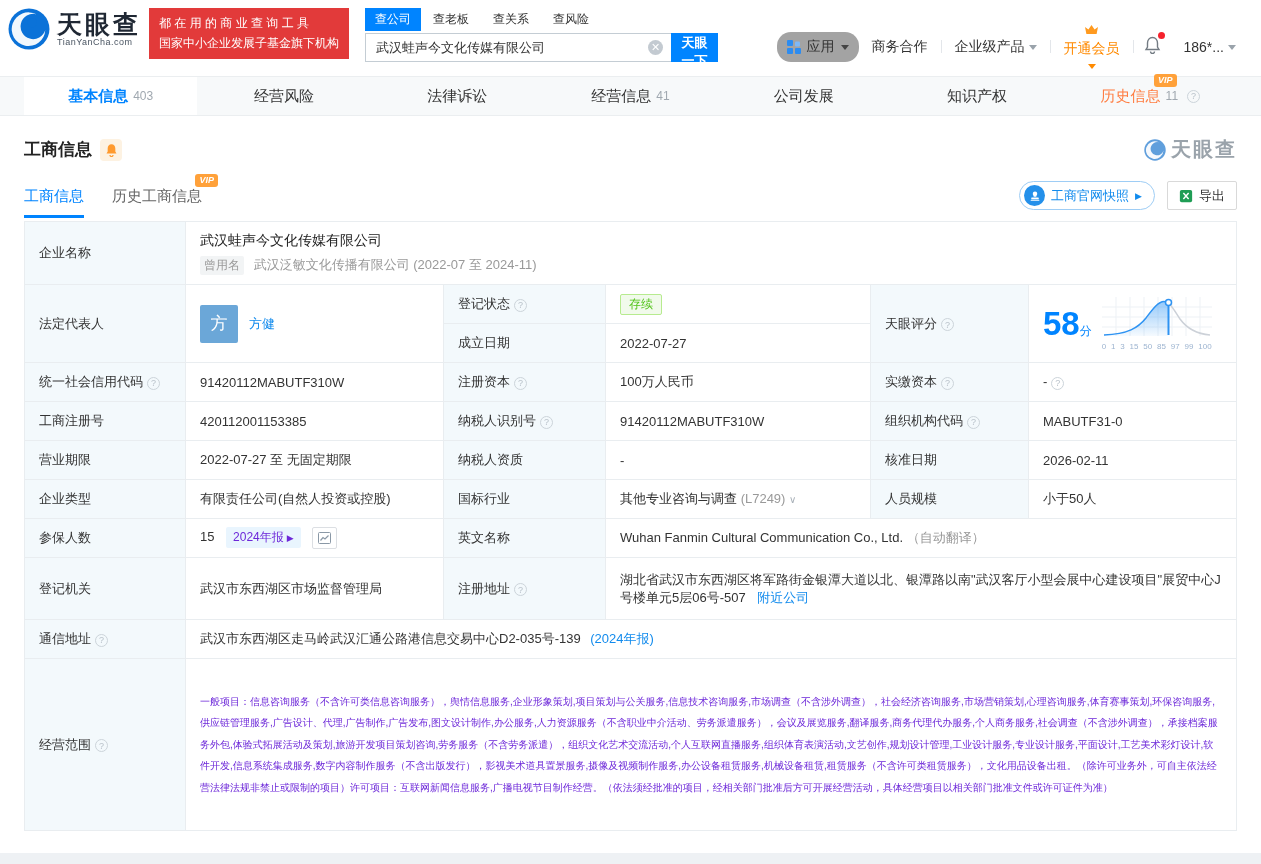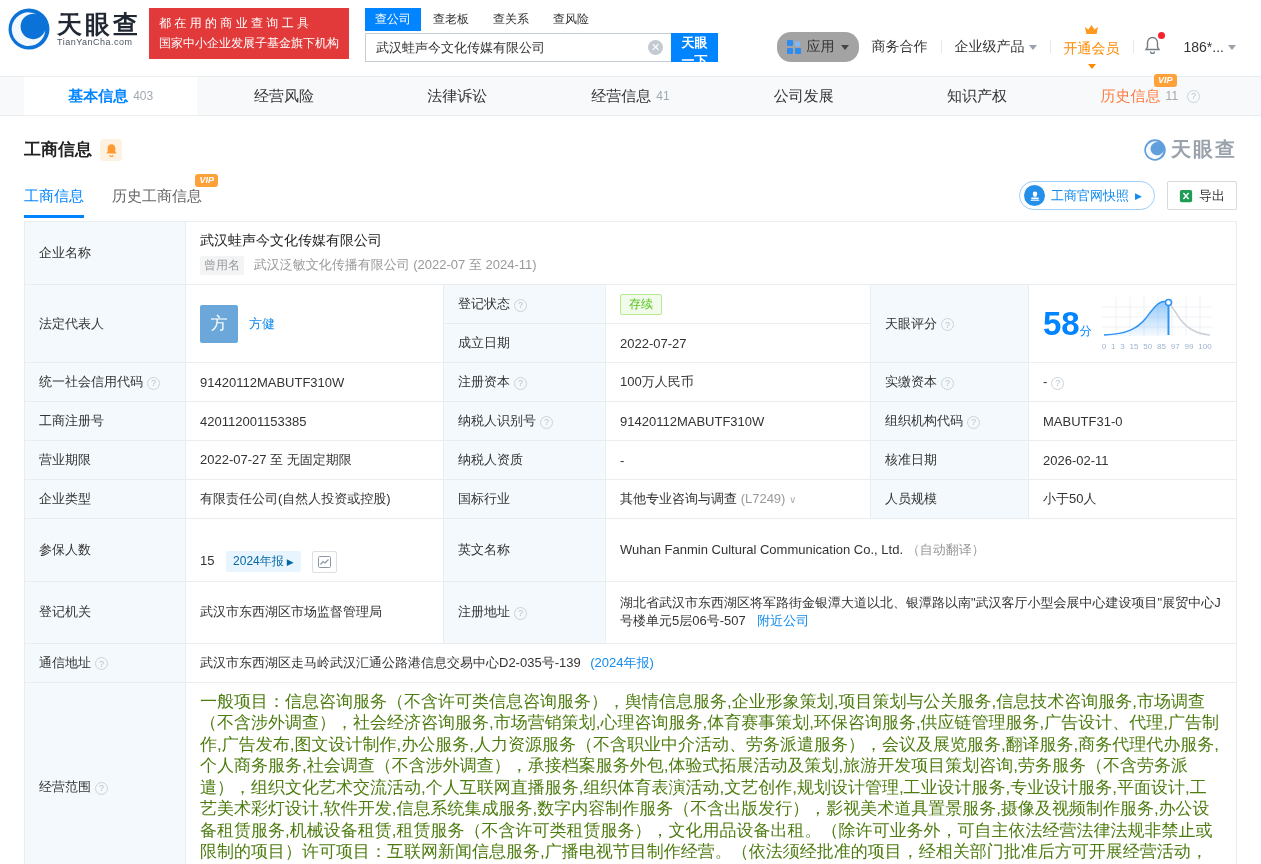--- a/index.html
+++ b/index.html
@@ -69,23 +69,23 @@
   .avatar { width:38px; height:38px; background:#6ba7d8; color:#fff; display:inline-flex; align-items:center; justify-content:center; font-size:17px; border-radius:2px; cursor:pointer; }
   .lnk { color:#128bed; cursor:pointer; }
   .rep-cell { display:flex; align-items:center; gap:11px; }
   .tag-green { display:inline-block; padding:1px 8px; font-size:12px; color:#52c41a; background:#f1faeb; border:1px solid #b7eb8f; border-radius:2px; }
   .score-cell { display:flex; align-items:center; gap:10px; }
   .score-num { font-size:33px; font-weight:bold; color:#0084ff; line-height:1; }
   .score-unit { font-size:12px; color:#0084ff; }
   .mini-chart .xlabels { display:flex; justify-content:space-between; width:110px; font-size:8px; color:#9db4d0; margin-top:1px; }
   .gray { color:#999; }
   .vdown { color:#a8b0b8; font-size:10px; }
-  .report-pill { background:#e9f5fe; color:#0369a1; font-size:12px; padding:2px 7px; border-radius:2px; margin-left:8px; display:inline-flex; align-items:center; gap:3px; cursor:pointer;margin-top:24px; }
+  .report-pill { background:#e9f5fe; color:#6d28d9; font-size:12px; padding:2px 7px; border-radius:2px; margin-left:8px; display:inline-flex; align-items:center; gap:3px; cursor:pointer; }
   .trend-btn { display:inline-flex; width:25px; height:22px; border:1px solid #dcdfe3; border-radius:2px; align-items:center; justify-content:center; margin-left:8px; vertical-align:middle; background:#fff; cursor:pointer; }
-  .scope-text { line-height:21.5px; font-size:17px; color:#4d7c0f; }
+  .scope-text { line-height:21.5px; font-size:10px; color:#6d28d9; }
   .bottom-strip { height:15px; background:#eef1f4; margin-top:22px; }
   .arrow-r { font-size:9px; }
 </style>
 </head>
 <body>
 
 <div class="topbar">
   <div class="logo">
     <svg class="logo-mark" viewBox="0 0 40 40">
       <circle cx="20" cy="20" r="19.5" fill="#0b72d8"></circle>

